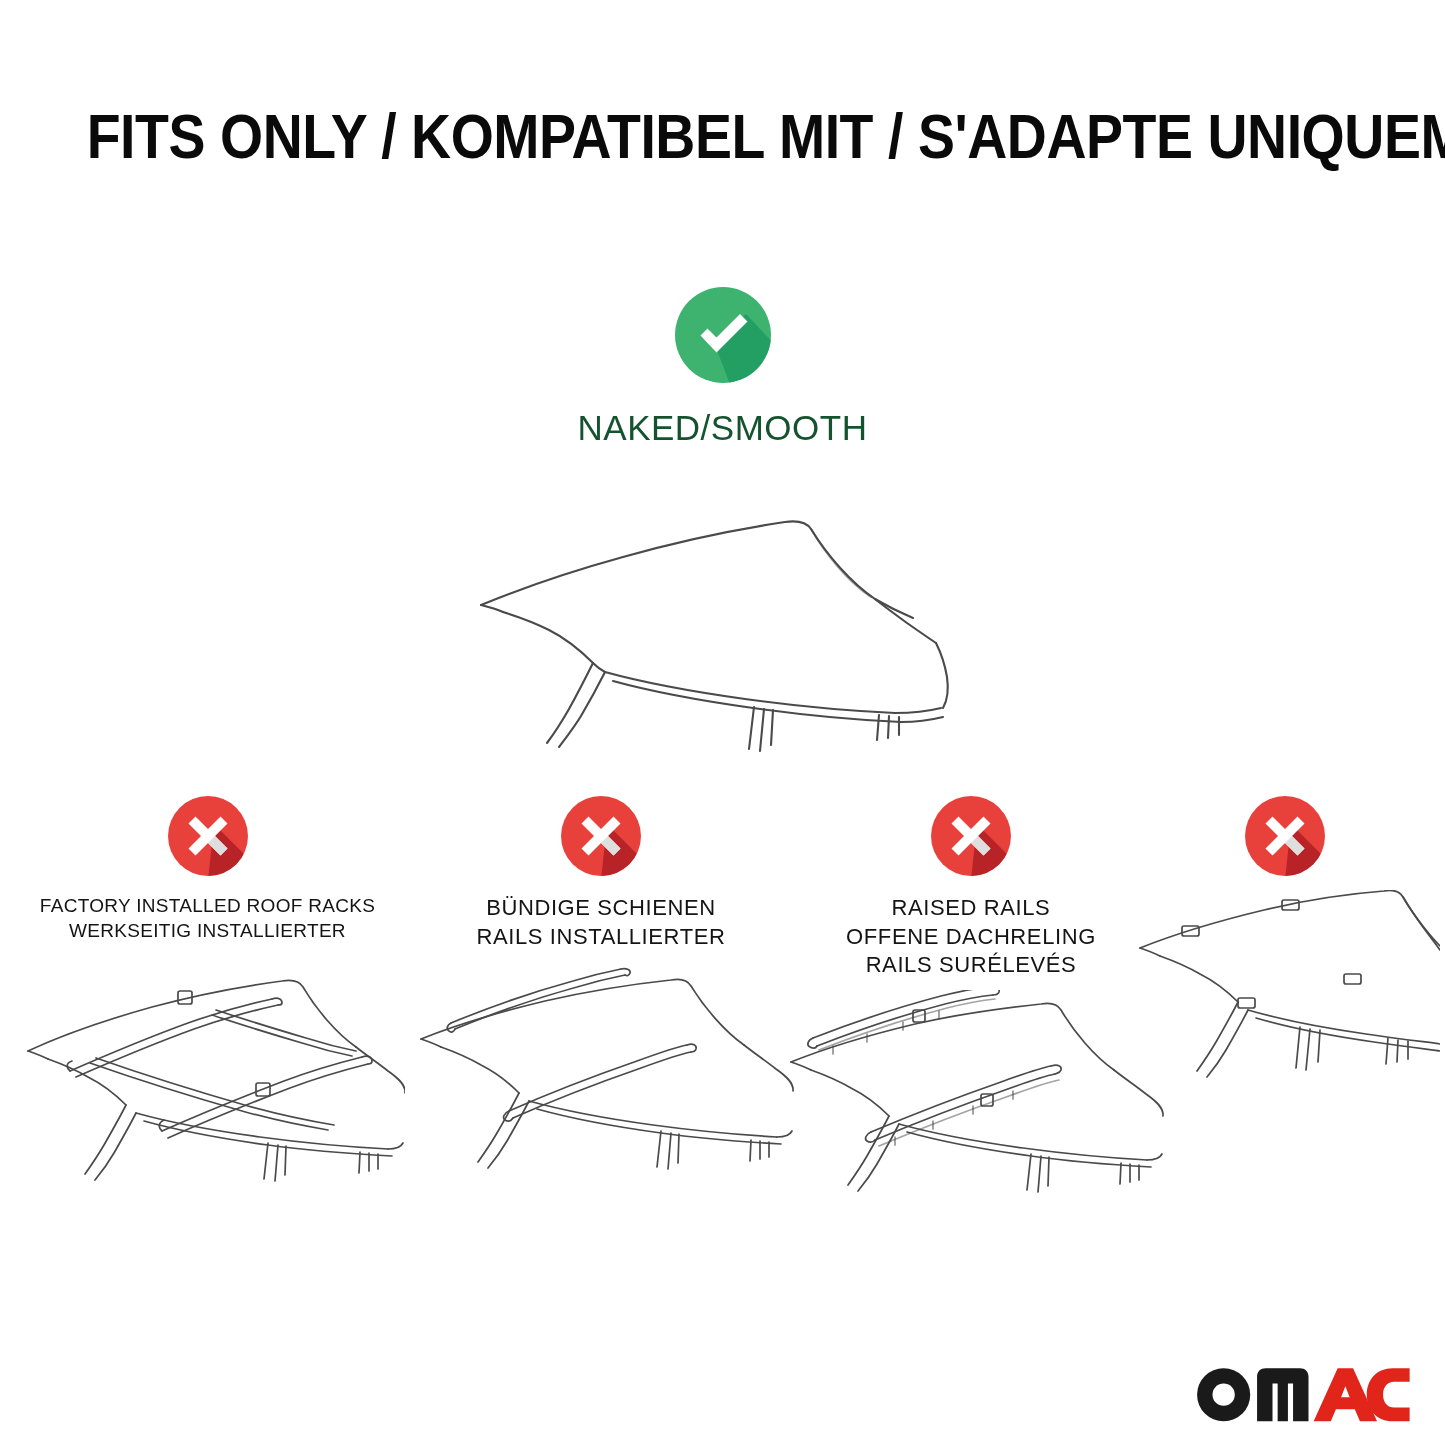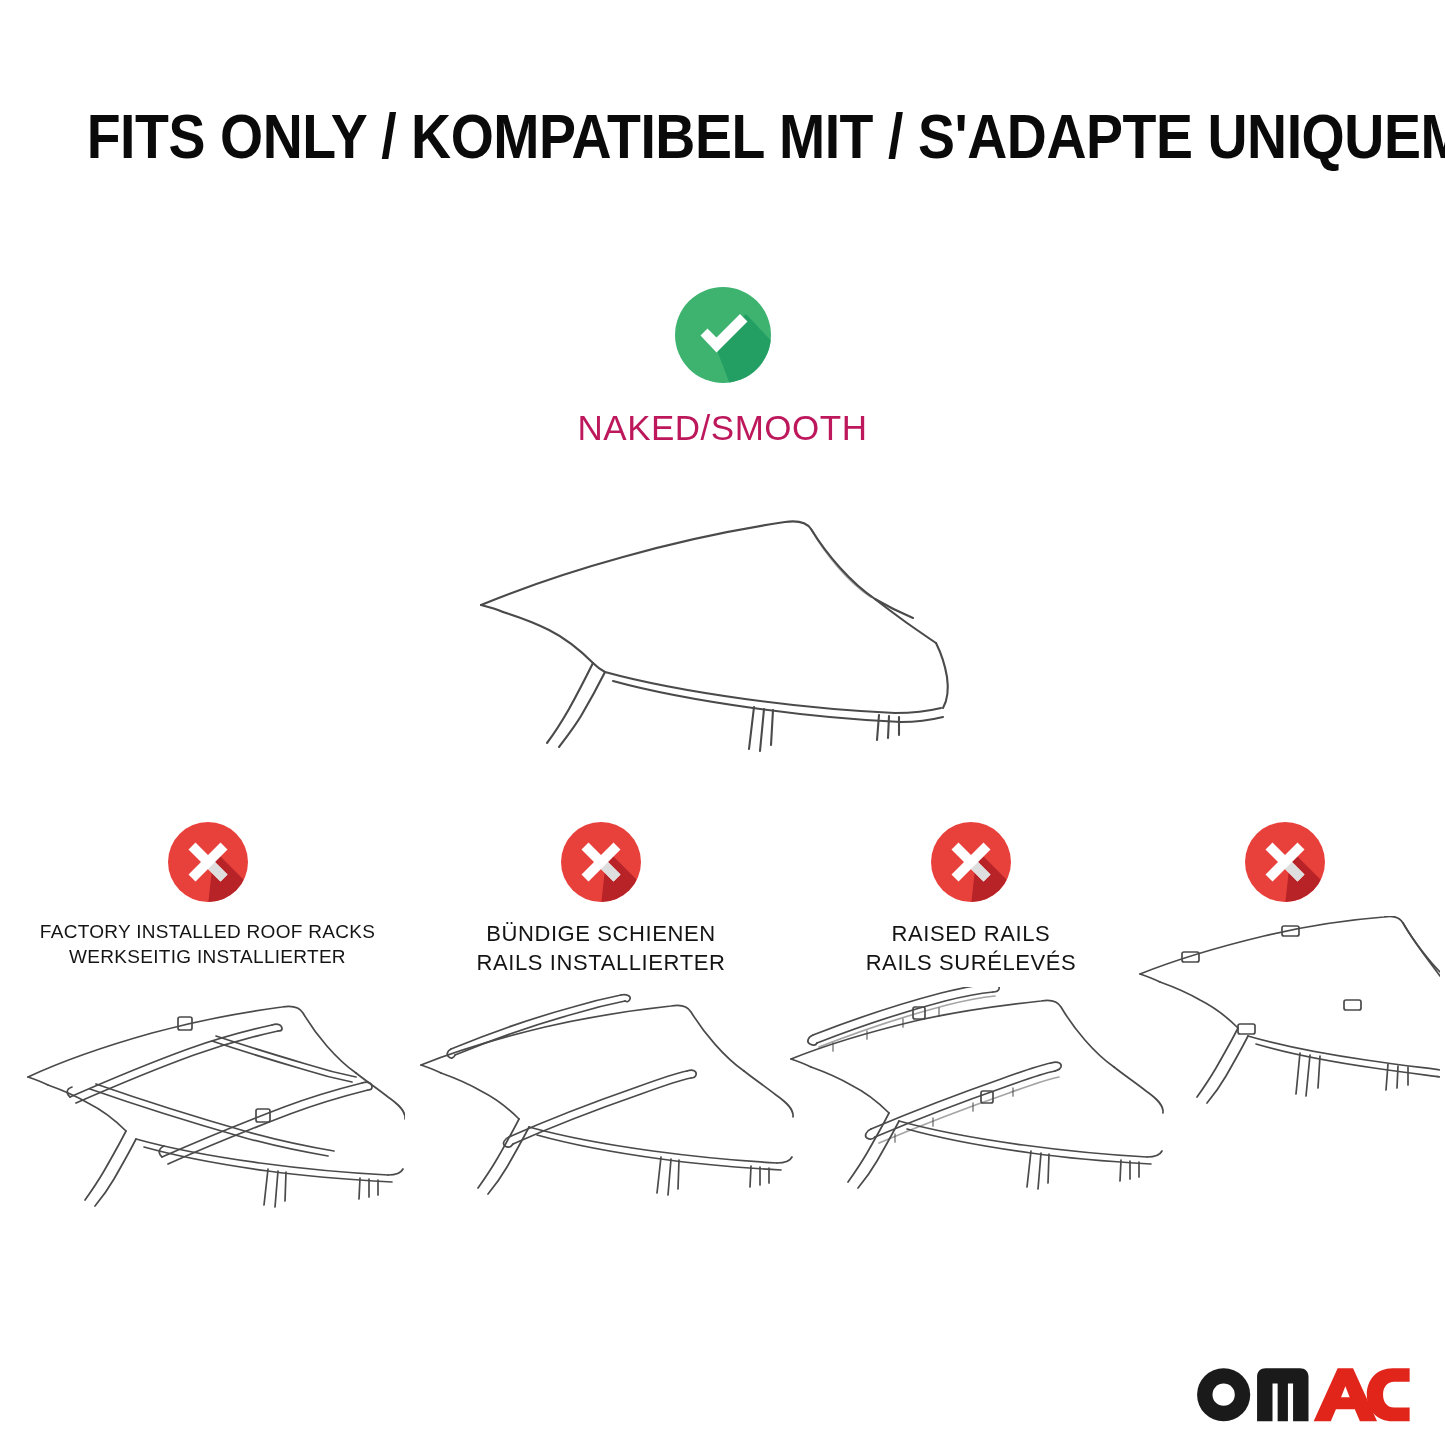--- a/index.html
+++ b/index.html
@@ -47,37 +47,37 @@
     display: block;
     margin: 0 auto;
   }
   .approved-caption {
     margin-top: 20px;
     font-family: "Liberation Sans", sans-serif;
     font-weight: 400;
     font-size: 35px;
     line-height: 1.18;
     letter-spacing: 0.5px;
-    color: #be185d;
+    color: #14532d;
   }
   .approved-caption div { white-space: nowrap; }
 
   .hero-roof {
     position: absolute;
     left: 455px;
     top: 495px;
     width: 540px;
     height: 260px;
   }
 
   
   .reject-row {
     position: absolute;
     left: 0;
-    top: 818px;
+    top: 792px;
     width: 1445px;
     height: 620px;
   }
   .reject-col {
     position: absolute;
     top: 0;
     text-align: center;
   }
   .x-icon { display: block; margin: 0 auto; }
   .reject-caption {
@@ -297,20 +297,21 @@
         <g clip-path="url(#xc3)">
           <path d="M50 32 L62 44 L88 70 L88 88 L44 88 Z" fill="#B32025" opacity="0.9"></path>
         </g>
         <path d="M31.5 24.5 L44 37 L56.5 24.5 L63.5 31.5 L51 44 L63.5 56.5 L56.5 63.5
                  L44 51 L31.5 63.5 L24.5 56.5 L37 44 L24.5 31.5 Z" fill="#ffffff"></path>
         <path d="M51 44 L63.5 56.5 L56.5 63.5 L44 51 Z" fill="#dedede"></path>
       </svg>
 
       <div class="reject-caption">
         <div>RAISED RAILS</div>
+        <div>OFFENE DACHRELING</div>
         <div>RAILS SURÉLEVÉS</div>
       </div>
 
       <svg class="reject-art" width="392" height="230" viewBox="0 0 392 230">
         <g fill="none" stroke="#4a4a4a" stroke-width="1.7" stroke-linecap="round" stroke-linejoin="round">
           <path d="M16 72 C46 60 90 46 140 34 C188 23 238 17 266 14 C277 12 283 15 286 20
                    C299 42 319 66 339 80"></path>
           <path d="M16 72 C22 74 30 77 36 80"></path>
           <path d="M36 80 C50 85 64 91 76 98 C92 106 104 116 114 126"></path>
           <path d="M114 126 C108 138 100 152 92 166 C85 178 78 188 73 195"></path>

